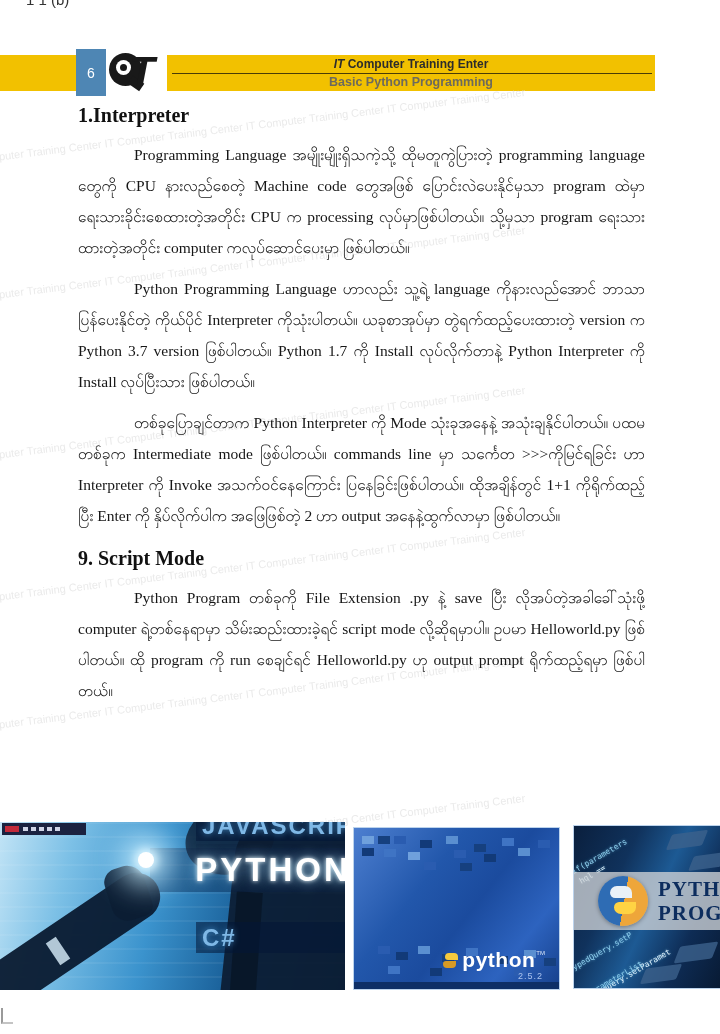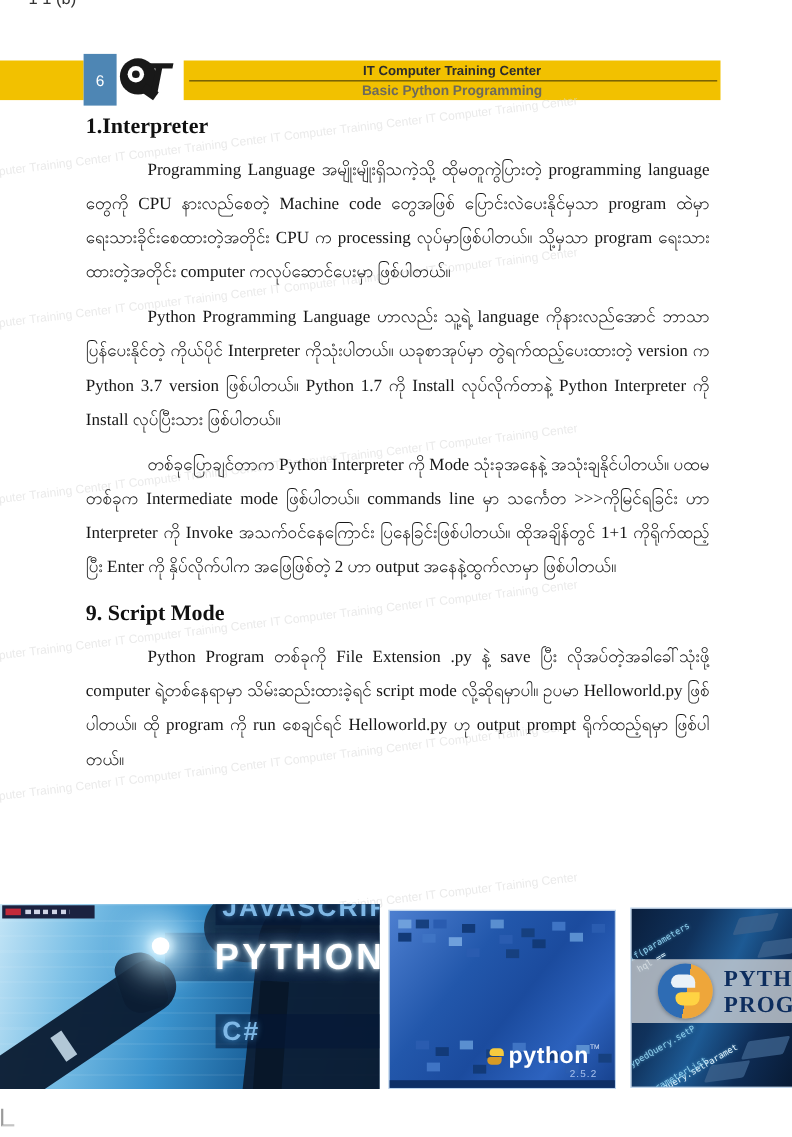--- a/index.html
+++ b/index.html
@@ -20,21 +20,21 @@
            display:flex;align-items:center;justify-content:center;}
   .logo{position:absolute;left:107px;top:49px;width:58px;height:57px;}
   .logo-disc{position:absolute;left:2px;top:4px;width:33px;height:33px;border-radius:50%;background:#191919;}
   .logo-disc::before{content:"";position:absolute;left:7px;top:7px;width:15px;height:15px;border-radius:50%;background:#fff;}
   .logo-disc::after{content:"";position:absolute;left:11px;top:11px;width:7px;height:7px;border-radius:50%;background:#191919;}
   .logo-tail{position:absolute;left:22px;top:30px;width:14px;height:9px;background:#191919;transform:rotate(35deg);}
   .logo-t{position:absolute;left:22px;top:2px;font-family:"Liberation Sans",sans-serif;
           font-weight:900;font-style:italic;font-size:42px;line-height:1;color:#191919;letter-spacing:-2px;}
   .hdr-line1{position:absolute;left:167px;top:57px;width:488px;text-align:center;
              font-family:"Liberation Sans",sans-serif;font-size:12px;color:#2c2c2c;font-weight:700;}
-  .hdr-line1 .b{font-weight:900;}
+  .hdr-line1 .b{font-weight:900;font-style:italic;}
   .hdr-rule{position:absolute;left:172px;top:73px;width:480px;height:1px;background:#4a3c06;}
   .hdr-line2{position:absolute;left:167px;top:75px;width:488px;text-align:center;
              font-family:"Liberation Sans",sans-serif;font-size:12.5px;color:#6d6a5c;font-weight:600;}
 
   
   .wm{position:absolute;left:-40px;width:900px;white-space:nowrap;color:#d9d9d9;opacity:.55;
       font-family:"Liberation Sans",sans-serif;font-size:11px;transform:rotate(-7deg);pointer-events:none;}
 
   
   .content{position:absolute;left:78px;top:104px;width:567px;}
@@ -125,21 +125,21 @@
   <div class="corner-note">1 1 (b)</div>
 
   <div class="band band-left"></div>
   <div class="pagebox">6</div>
   <div class="logo">
     <div class="logo-disc"></div>
     <div class="logo-tail"></div>
     <div class="logo-t">T</div>
   </div>
   <div class="band band-main"></div>
-  <div class="hdr-line1"><span class="b">IT</span><span> Computer Training Center</span></div>
+  <div class="hdr-line1"><span class="b">IT</span><span> Computer Training Enter</span></div>
   <div class="hdr-rule"></div>
   <div class="hdr-line2">Basic Python Programming</div>
 
   <div class="wm" style="top:100px;">IT Computer Training Center   IT Computer Training Center   IT Computer Training Center   IT Computer Training Center</div>
   <div class="wm" style="top:238px;">IT Computer Training Center   IT Computer Training Center   IT Computer Training Center   IT Computer Training Center</div>
   <div class="wm" style="top:398px;">IT Computer Training Center   IT Computer Training Center   IT Computer Training Center   IT Computer Training Center</div>
   <div class="wm" style="top:540px;">IT Computer Training Center   IT Computer Training Center   IT Computer Training Center   IT Computer Training Center</div>
   <div class="wm" style="top:668px;">IT Computer Training Center   IT Computer Training Center   IT Computer Training Center   IT Computer Training Center</div>
   <div class="wm" style="top:806px;">IT Computer Training Center   IT Computer Training Center   IT Computer Training Center   IT Computer Training Center</div>
 

